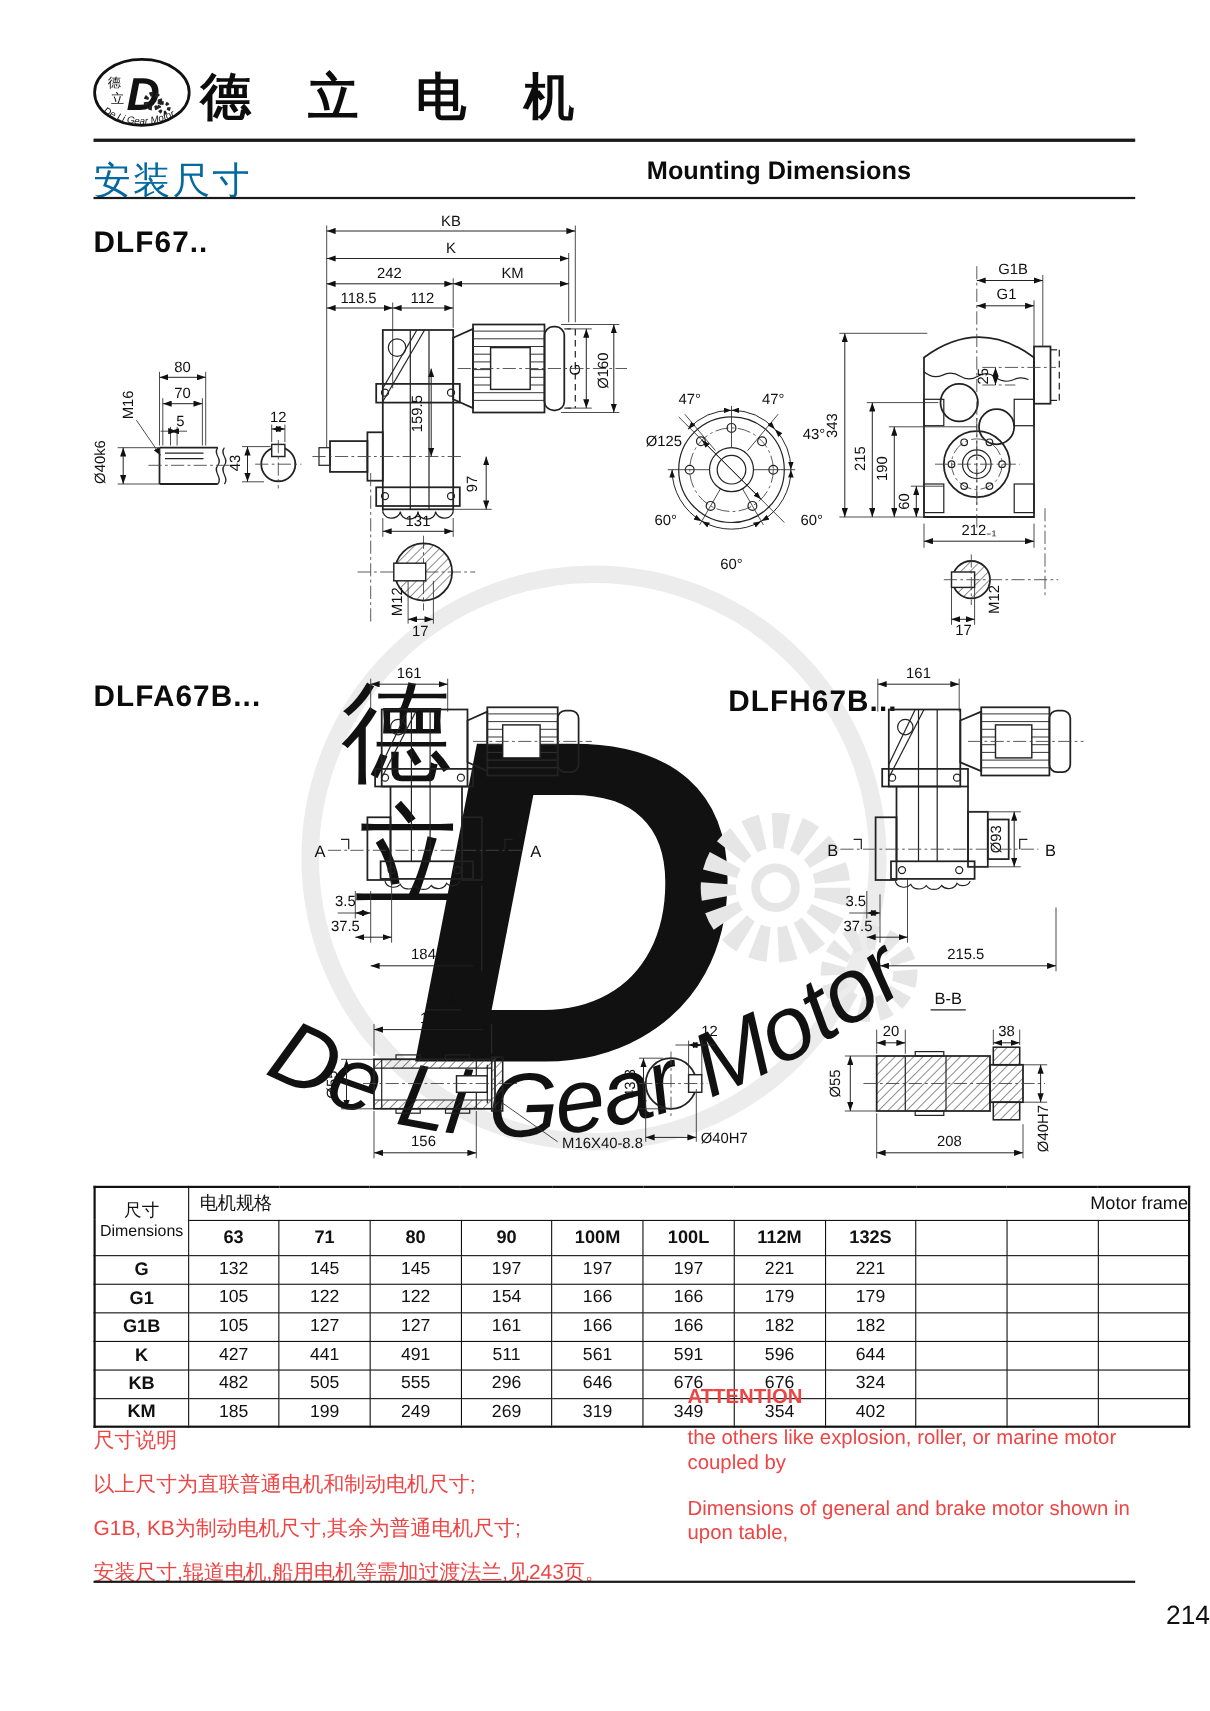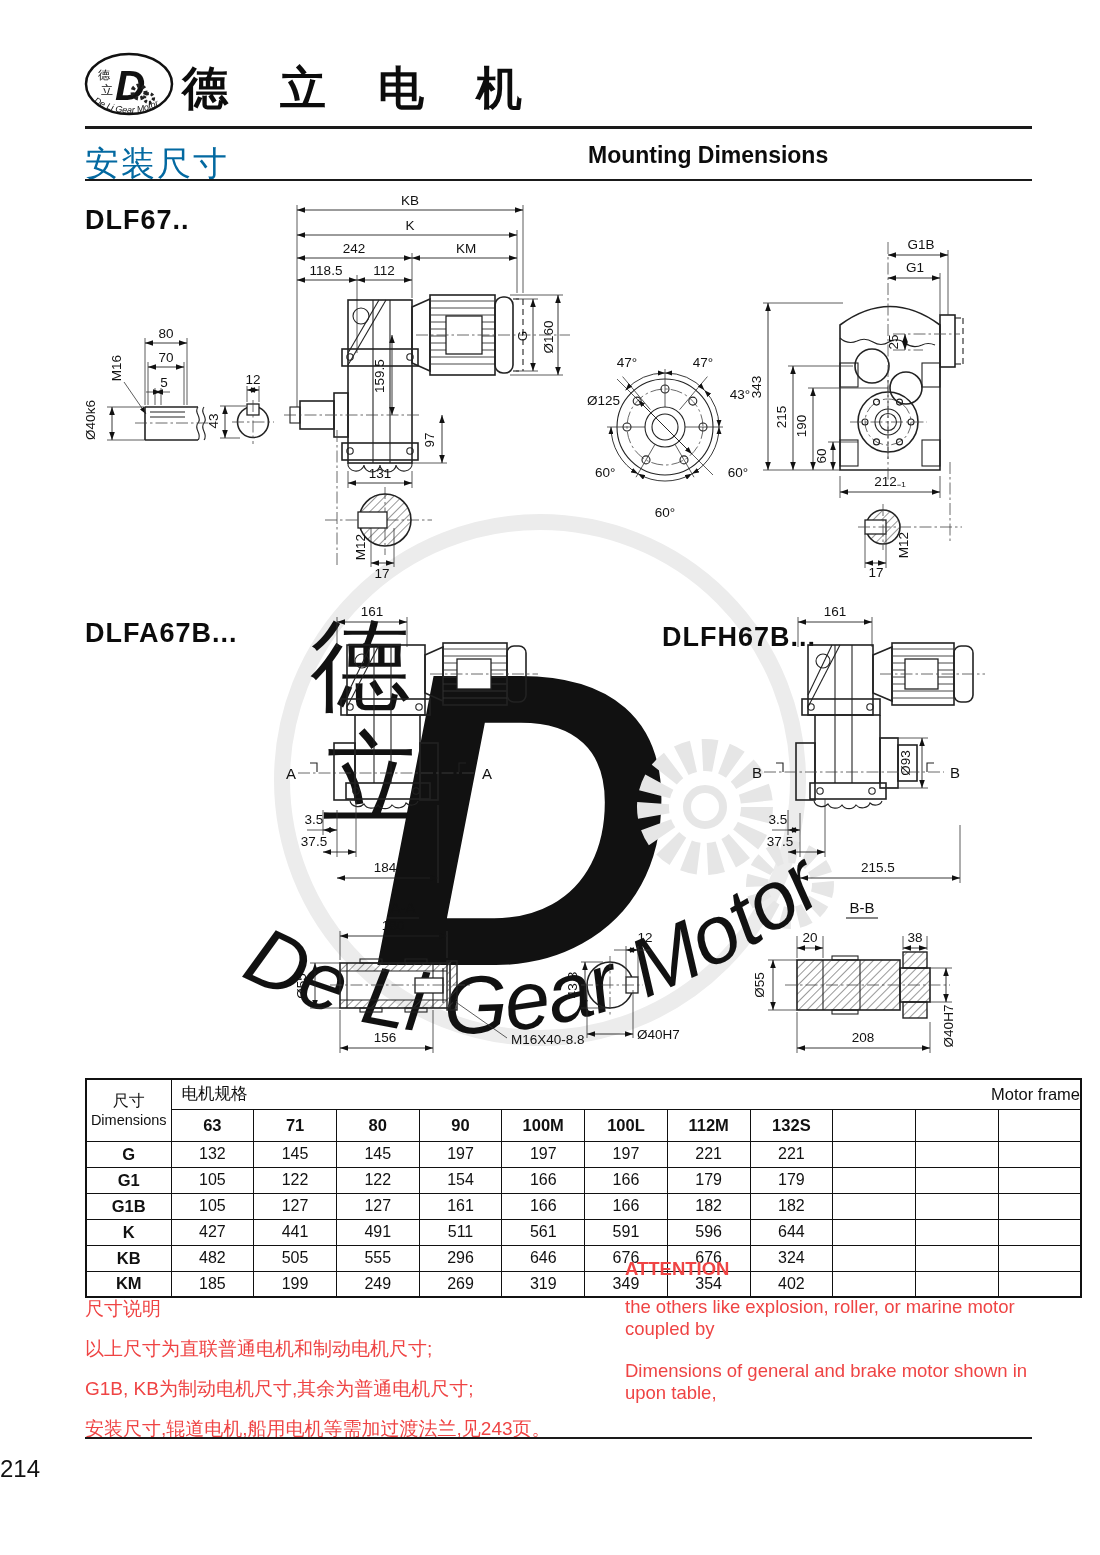--- a/index.html
+++ b/index.html
@@ -39,21 +39,21 @@
   #dim-table td.frame{font-weight:bold;font-size:16.5px;height:32px}
   #dim-table td.rowlab{font-weight:bold;font-size:16.5px}
   #dim-table tr.h1 td{height:30px}
   
   .notes{position:absolute;font-size:19px;color:#ef4444}
   .notes .nt{margin-bottom:14px}
   .notes .nl{margin-bottom:14px}
   .notes-en{font-size:18.5px}
   .notes-en .nt{font-weight:bold;margin-bottom:16px}
   .notes-en .nl{margin-bottom:20px}
-  .page-num{position:absolute;left:0;right:0;text-align:left;font-size:24px;color:#111}
+  .page-num{position:absolute;left:0;right:0;text-align:right;font-size:24px;color:#111}
 </style>
 </head>
 <body>
 
 <div id="page">
 
   <svg class="abs" style="left:210px;top:545px" width="720" height="560" viewBox="0 0 720 560">
     <circle cx="330" cy="235" r="258" fill="none" stroke="#ececec" stroke-width="16"></circle>
     <text x="100" y="155" font-size="100" fill="#e7e7e7">德</text>
     <text x="112" y="268" font-size="100" fill="#e7e7e7">立</text>

